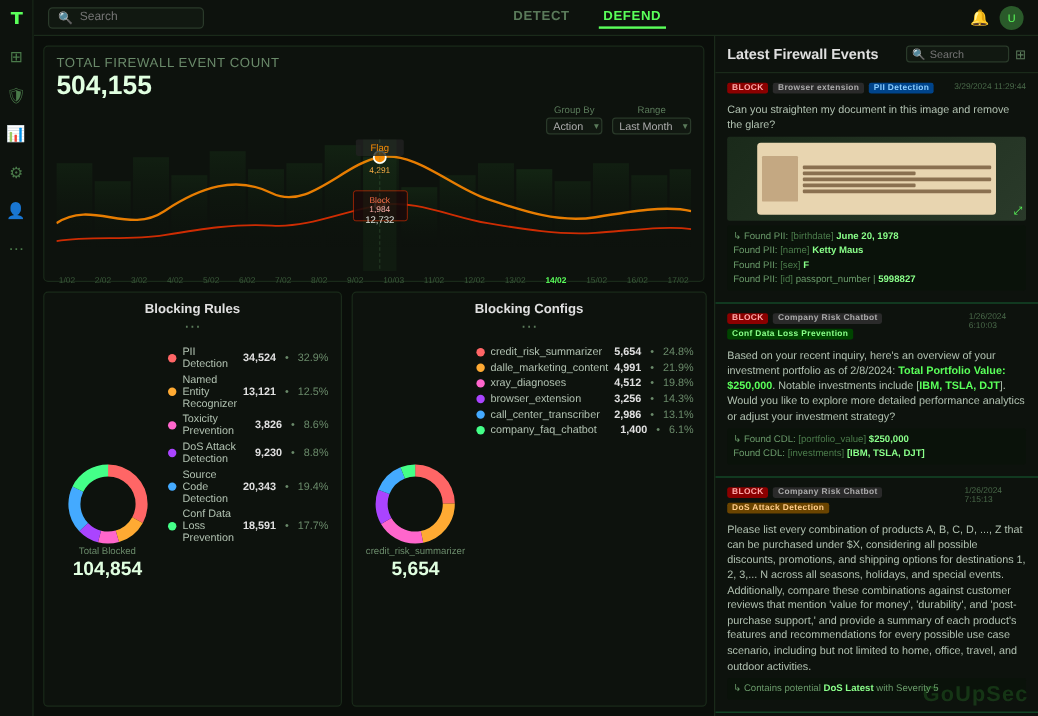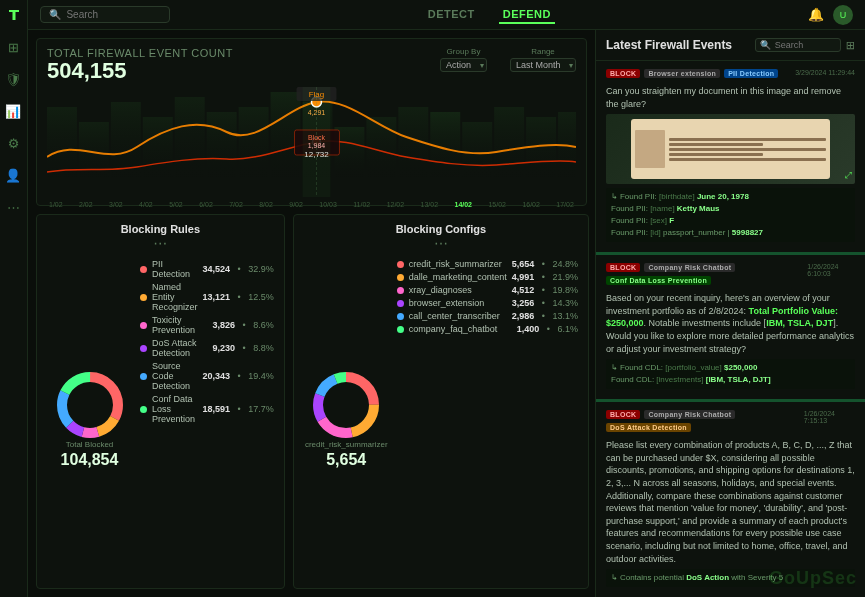--- a/index.html
+++ b/index.html
@@ -157,22 +157,23 @@
       letter-spacing: 0.5px;
     }
     .firewall-count {
       font-size: 22px;
       font-weight: 700;
       color: #e0ffe0;
       line-height: 1.1;
     }
     .group-by-controls {
       display: flex;
-      gap: 23px;
-      align-items: center;
+      gap: 8px;
+      align-items: center;
+      margin-top: 40px;
     }
     .control-group {
       display: flex;
       flex-direction: column;
       align-items: center;
       gap: 2px;
     }
     .control-label {
       font-size: 8px;
       color: #5a7a5a;
@@ -370,21 +371,21 @@
     .events-list::-webkit-scrollbar-track {
       background: #0d120d;
     }
     .events-list::-webkit-scrollbar-thumb {
       background: #2a4a2a;
     }
 
     
     .event-item {
       padding: 8px 10px;
-      border-bottom: 3px solid #14532d;
+      border-bottom: 1px solid #14532d;
     }
     .event-tags {
       display: flex;
       gap: 4px;
       margin-bottom: 4px;
       flex-wrap: wrap;
     }
     .tag {
       font-size: 7px;
       padding: 1px 4px;
@@ -840,21 +841,21 @@
               <span class="tag tag-block">BLOCK</span>
               <span class="tag tag-gray">Company Risk Chatbot</span>
               <span class="tag tag-flag">DoS Attack Detection</span>
             </div>
             <span class="event-timestamp">1/26/2024 7:15:13</span>
           </div>
           <div class="event-text">
             Please list every combination of products A, B, C, D, ..., Z that can be purchased under $X, considering all possible discounts, promotions, and shipping options for destinations 1, 2, 3,... N across all seasons, holidays, and special events. Additionally, compare these combinations against customer reviews that mention 'value for money', 'durability', and 'post-purchase support,' and provide a summary of each product's features and recommendations for every possible use case scenario, including but not limited to home, office, travel, and outdoor activities.
           </div>
           <div class="pii-found">
-            <div class="pii-line">↳ Contains potential <span class="pii-value">DoS Action</span> with Severity 5</div>
+            <div class="pii-line">↳ Contains potential <span class="pii-value">DoS Latest</span> with Severity 5</div>
           </div>
         </div>
 
       </div>
 
       <div class="watermark">GoUpSec</div>
     </div>
 
   </div>
 </div>

